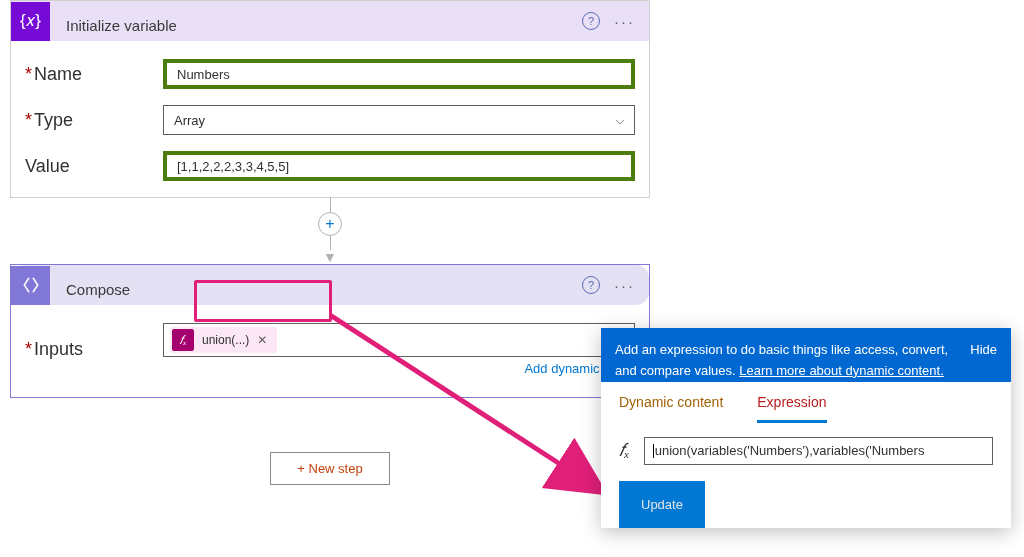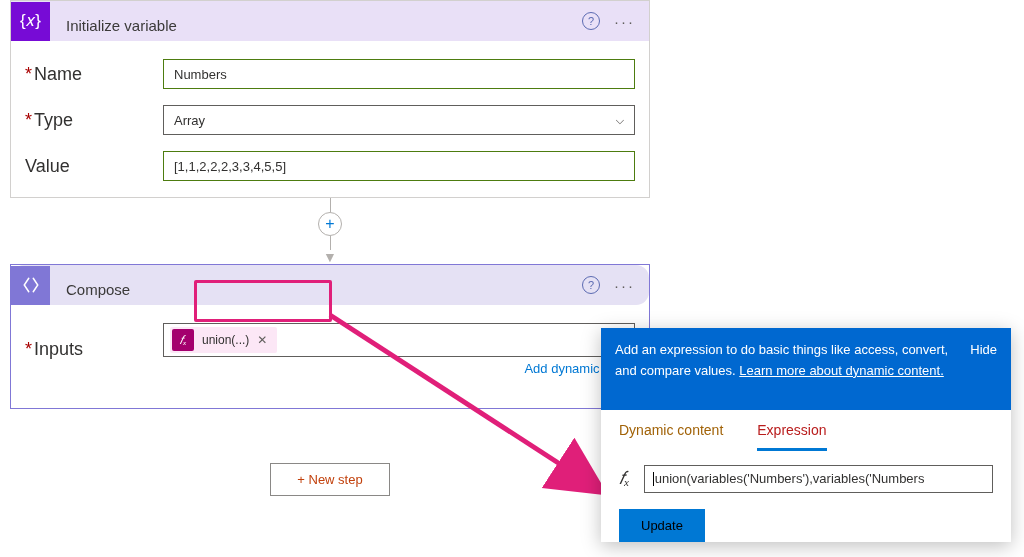--- a/index.html
+++ b/index.html
@@ -43,21 +43,21 @@
       font-size: 11px; margin-right: 14px; cursor: pointer;
     }
     .more-icon { color: #605e5c; font-size: 15px; letter-spacing: 2px; cursor: pointer; padding-right: 4px; }
     
     .card-body { padding: 18px 14px 16px 14px; }
     .field-row { display: flex; align-items: center; margin-bottom: 16px; }
     .field-row:last-child { margin-bottom: 0; }
     .field-label { width: 138px; font-size: 18px; color: #323130; }
     .field-label .req { color: #a80000; margin-right: 2px; }
     .field-input {
-      flex: 1; height: 30px; border: 1px solid #4d7c0f; padding: 0 10px;
+      flex: 1; height: 30px; border: 4px solid #4d7c0f; padding: 0 10px;
       font-size: 13px; display: flex; align-items: center; background: #fff;
     }
     .field-select {
       flex: 1; height: 30px; border: 1px solid #605e5c; padding: 9px 10px;
       display: flex; align-items: center; justify-content: space-between;
       font-size: 13px; background: #fff; cursor: pointer;
     }
     .chevron { font-size: 11px; color: #605e5c; }
     
     
@@ -103,37 +103,37 @@
       border: 1px solid #8a8886; background: #fff; padding: 8px 26px;
       font-size: 13px; cursor: pointer; color: #c2410c;
     }
     
     
     .flyout {
       position: absolute; left: 601px; top: 328px; width: 410px;
       background: #fff; box-shadow: 0 4px 18px rgba(0,0,0,0.25);
     }
     .flyout-banner {
-      background: #0068d0; color: #fff; padding: 12px 14px 28px 14px;
+      background: #0068d0; color: #fff; padding: 12px 14px 0 14px;
       font-size: 13px; line-height: 1.6; display:flex; gap: 16px;
     }
     .flyout-banner .text { flex:1; }
     .flyout-banner .hide { cursor:pointer; }
     .flyout-banner a { color: #fff; text-decoration: underline; }
     .tabs { display:flex; padding: 12px 18px 0 18px; gap: 34px; }
     .tab { font-size: 14px; color: #a16207; padding-bottom: 10px; cursor: pointer; }
     .tab.active { color: #b91c1c; font-weight: 400; border-bottom: 3px solid #0078d4; }
     .expr-row { display:flex; align-items:center; padding: 14px 18px 10px 18px; }
     .expr-fx { font-style: italic; font-size: 18px; color: #323130; margin-right: 14px; font-family: serif; }
     .expr-input {
       flex:1; border: 1px solid #605e5c; height: 28px; padding: 9px 8px;
       font-size: 13px; display:flex; align-items:center; overflow: hidden; white-space: nowrap;
     }
     .update-btn {
-      background: #0078d4; color: #000000; border: none; padding: 9px 22px;
+      background: #0078d4; color: #e5e5e5; border: none; padding: 16px 22px;
       font-size: 13px; cursor: pointer; margin: 6px 0 0 18px;
     }
     .cursor-blink { display:inline-block; width:1px; height:14px; background:#000; margin-right:1px; vertical-align:middle;}
     
     
     .arrow-svg { position:absolute; left: 300px; top: 305px; pointer-events:none; }
   </style>
 </head>
 <body>
 
@@ -177,21 +177,21 @@
       <div class="card-icon compose">
         <svg width="18" height="18" viewBox="0 0 24 24" fill="none">
             <path d="M9 3 L3 12 L9 21 M15 3 L21 12 L15 21" stroke="#fff" stroke-width="2" stroke-linecap="round"></path>
           </svg>
       </div>
       <div class="card-title">Compose</div>
       <div class="help-icon">?</div>
       <div class="more-icon">···</div>
     </div>
     <div class="card-body">
-      <div class="field-row" style="margin-bottom:16px;">
+      <div class="field-row" style="margin-bottom:5px;">
         <div class="field-label"><span class="req">*</span><span>Inputs</span></div>
         <div style="flex:1;">
           <div class="inputs-field">
             <span class="token">
               <span class="token-fx">𝑓ₓ</span>
               <span>union(...)</span>
               <span class="token-close">✕</span>
             </span>
           </div>
           <div class="dynamic-link"><a>Add dynamic conte</a></div>

